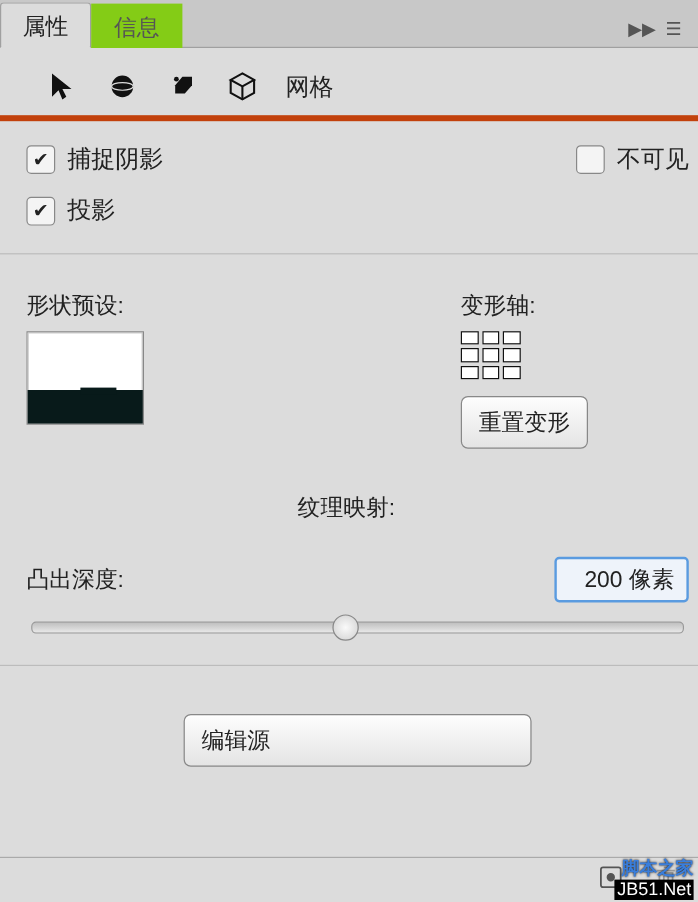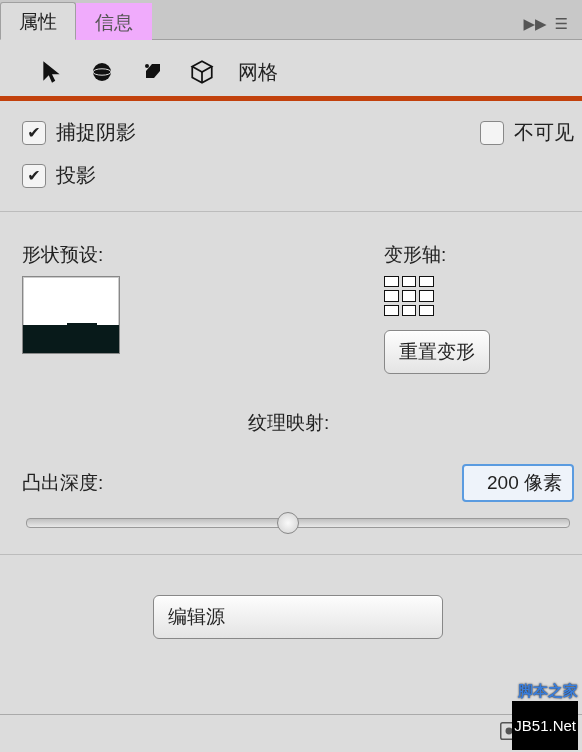--- a/index.html
+++ b/index.html
@@ -35,21 +35,21 @@
   }
   .tab {
     padding: 6px 18px 4px 18px;
     font-size: 19px;
     color: #555;
     border: 1px solid transparent;
     border-bottom: none;
     cursor: pointer;
     position: relative;
     top: 1px;
-    background: #f0abfc;
+    background: #84cc16;
   }
   .tab.active {
     background: #dcdcdc;
     color: #222;
     border: 1px solid #a0a0a0;
     border-bottom: 1px solid #dcdcdc;
     border-radius: 3px 3px 0 0;
   }
   .tab-spacer { flex: 1; }
   .flyout {
@@ -185,21 +185,21 @@
     gap:24px; padding-right:16px; box-sizing:border-box;
     color:#666;
   }
   .watermark {
     position:absolute; right:0; bottom:0;
     font-size:15px; color:#fff;
     padding:2px 4px;
     text-align:right;
   }
   .watermark .line1 { color:#3a7edb; font-weight:bold; text-shadow:0 0 2px #000;}
-  .watermark .line2 { color:#fff; background:#000; padding:16px 2px;}
+  .watermark .line2 { color:#fff; background:#000; padding:0 2px;}
   .hr { height:1px; background:#bcbcbc; margin:14px -22px 0 -22px; }
 </style>
 </head>
 <body>
 
 <div class="panel">
 
   <div class="tab-row">
     <div class="tab active">属性</div>
     <div class="tab">信息</div>

